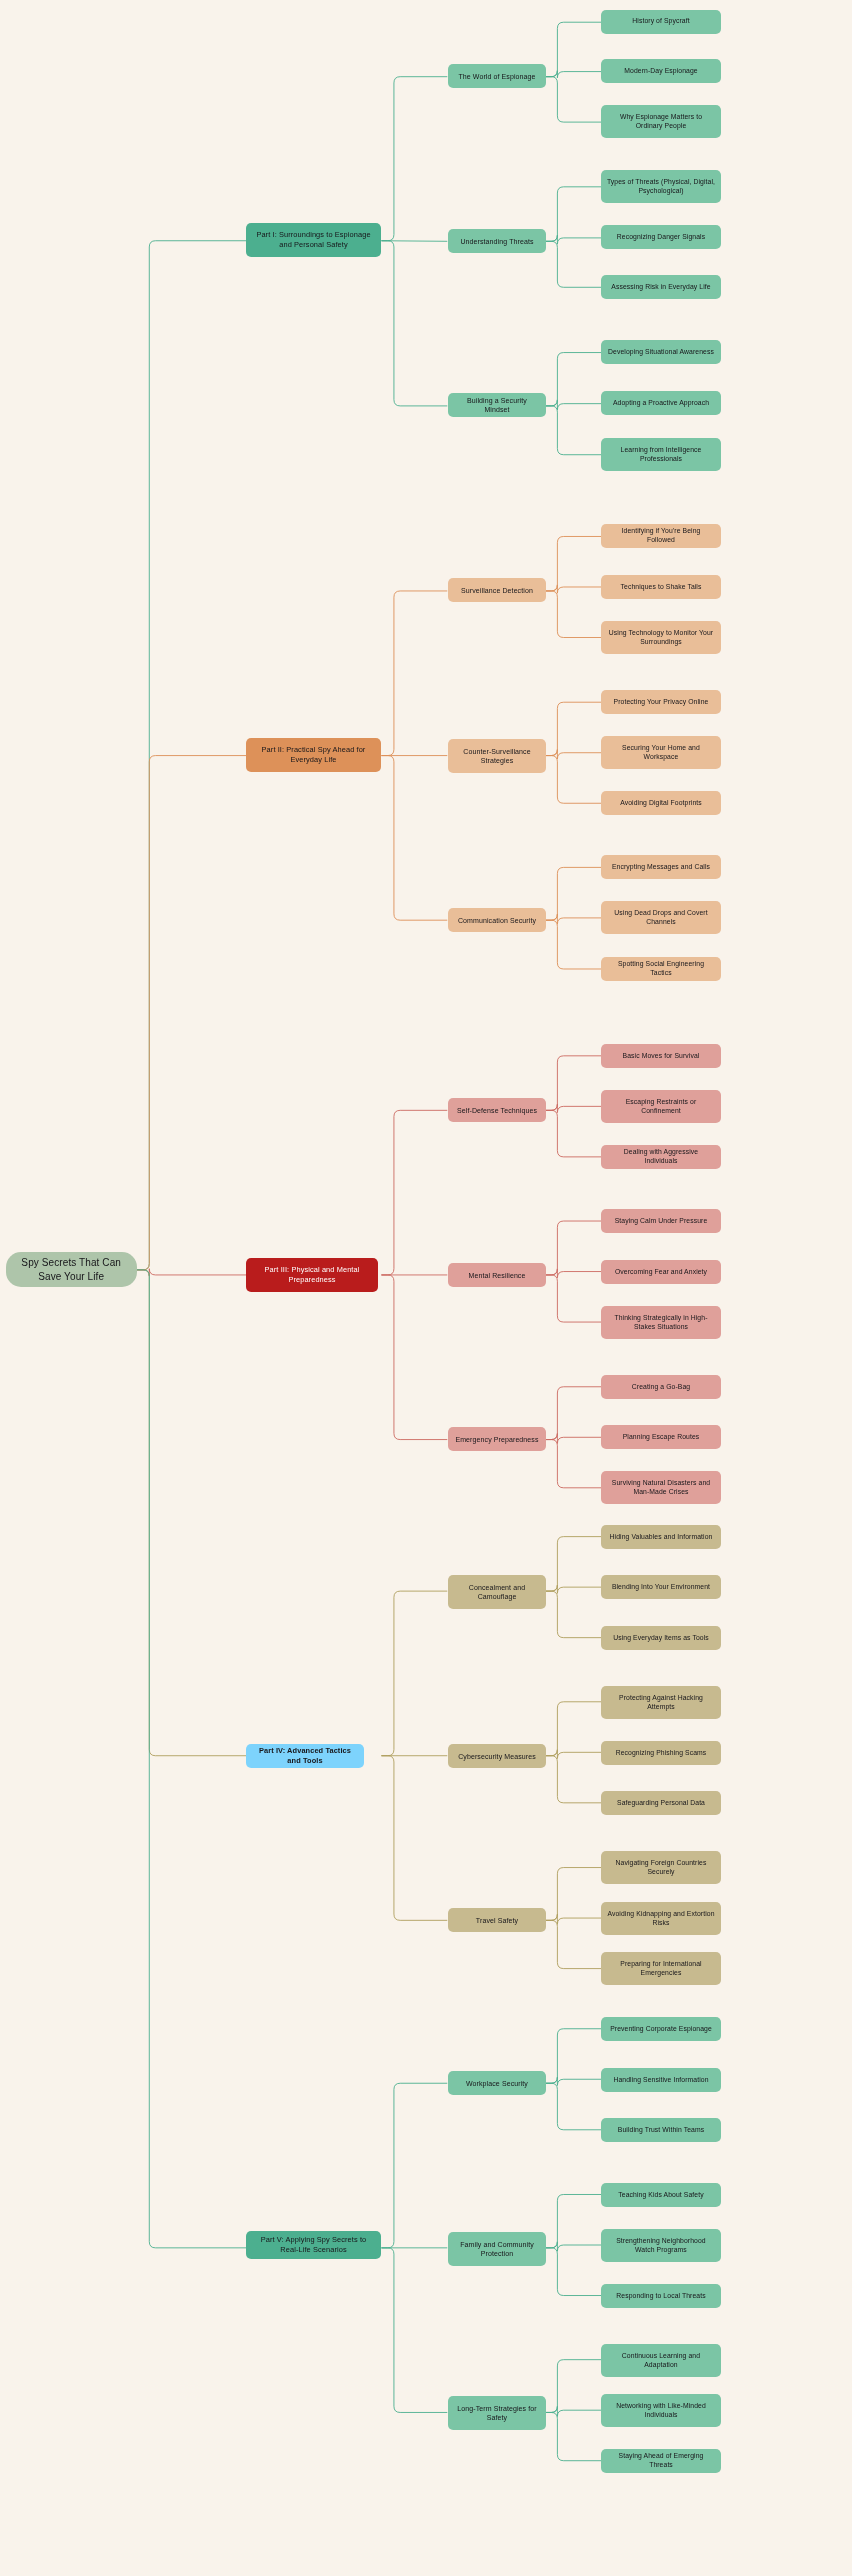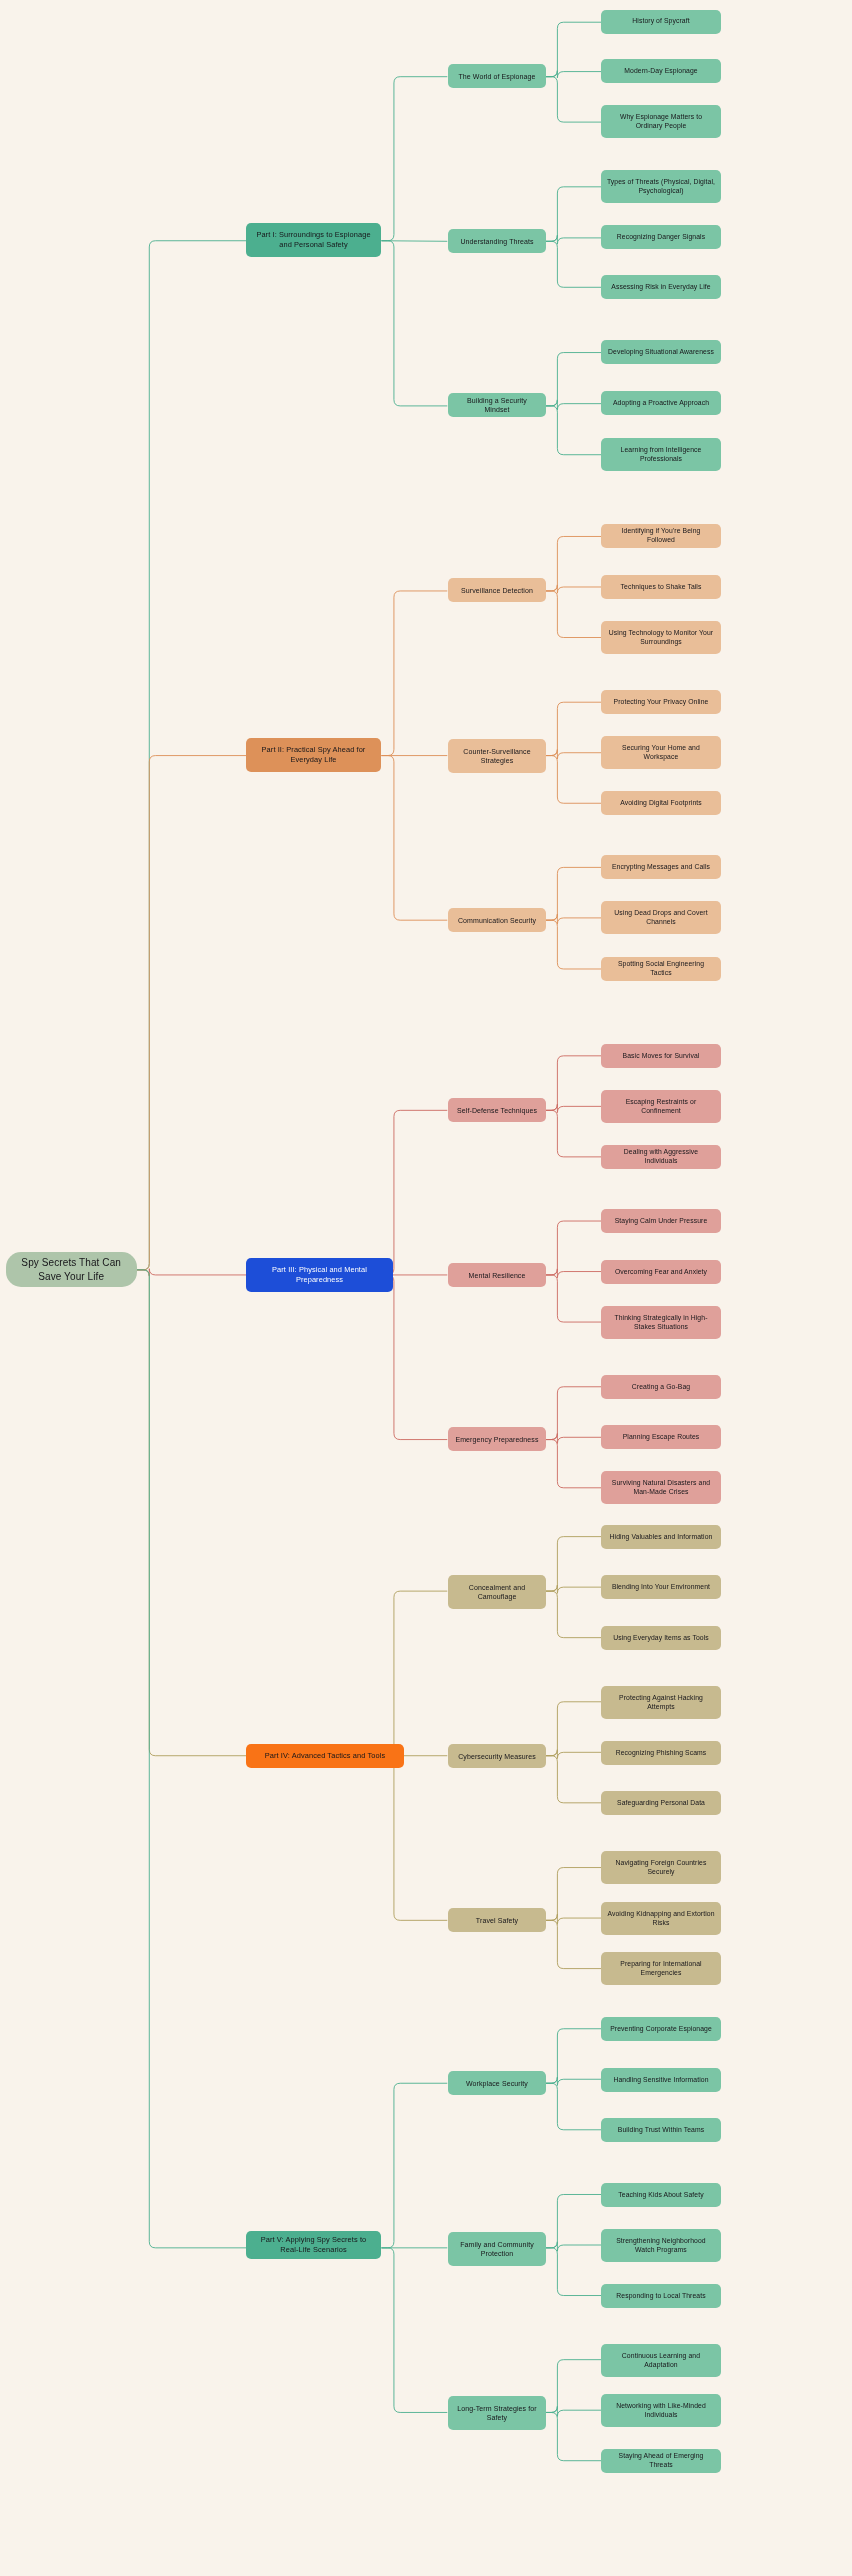--- a/index.html
+++ b/index.html
@@ -196,21 +196,21 @@
       </div>
       <div class="node lvl3" style="left: 601px; width: 120px; height: 24px; top: 855px; background: rgb(233, 190, 152);">
         <span>Encrypting Messages and Calls</span>
       </div>
       <div class="node lvl3" style="left: 601px; width: 120px; height: 33px; top: 901px; background: rgb(233, 190, 152);">
         <span>Using Dead Drops and Covert Channels</span>
       </div>
       <div class="node lvl3" style="left: 601px; width: 120px; height: 24px; top: 957px; background: rgb(233, 190, 152);">
         <span>Spotting Social Engineering Tactics</span>
       </div>
-      <div class="node lvl1 white-text" style="left: 246px; width: 147px; height: 34px; top: 1258px; background: #1d4ed8;">
+      <div class="node lvl1 white-text" style="left: 246px; width: 132px; height: 34px; top: 1258px; background: #b91c1c;">
         <span>Part III: Physical and Mental Preparedness</span>
       </div>
       <div class="node lvl2" style="left: 448px; width: 98px; height: 24.4px; top: 1098px; background: rgb(223, 160, 154);">
         <span>Self-Defense Techniques</span>
       </div>
       <div class="node lvl3" style="left: 601px; width: 120px; height: 24px; top: 1044px; background: rgb(223, 160, 154);">
         <span>Basic Moves for Survival</span>
       </div>
       <div class="node lvl3" style="left: 601px; width: 120px; height: 33px; top: 1090px; background: rgb(223, 160, 154);">
         <span>Escaping Restraints or Confinement</span>
@@ -235,21 +235,21 @@
       </div>
       <div class="node lvl3" style="left: 601px; width: 120px; height: 24px; top: 1375px; background: rgb(223, 160, 154);">
         <span>Creating a Go-Bag</span>
       </div>
       <div class="node lvl3" style="left: 601px; width: 120px; height: 24px; top: 1425px; background: rgb(223, 160, 154);">
         <span>Planning Escape Routes</span>
       </div>
       <div class="node lvl3" style="left: 601px; width: 120px; height: 33px; top: 1471px; background: rgb(223, 160, 154);">
         <span>Surviving Natural Disasters and Man-Made Crises</span>
       </div>
-      <div class="node lvl1" style="left: 246px; width: 158px; height: 24.4px; top: 1744px; background: #f97316;">
+      <div class="node lvl1" style="left: 246px; width: 118px; height: 24.4px; top: 1744px; background: #7dd3fc; font-weight: bold;">
         <span>Part IV: Advanced Tactics and Tools</span>
       </div>
       <div class="node lvl2" style="left: 448px; width: 98px; height: 34px; top: 1575px; background: rgb(199, 186, 143);">
         <span>Concealment and Camouflage</span>
       </div>
       <div class="node lvl3" style="left: 601px; width: 120px; height: 24px; top: 1525px; background: rgb(199, 186, 143);">
         <span>Hiding Valuables and Information</span>
       </div>
       <div class="node lvl3" style="left: 601px; width: 120px; height: 24px; top: 1575px; background: rgb(199, 186, 143);">
         <span>Blending Into Your Environment</span>

